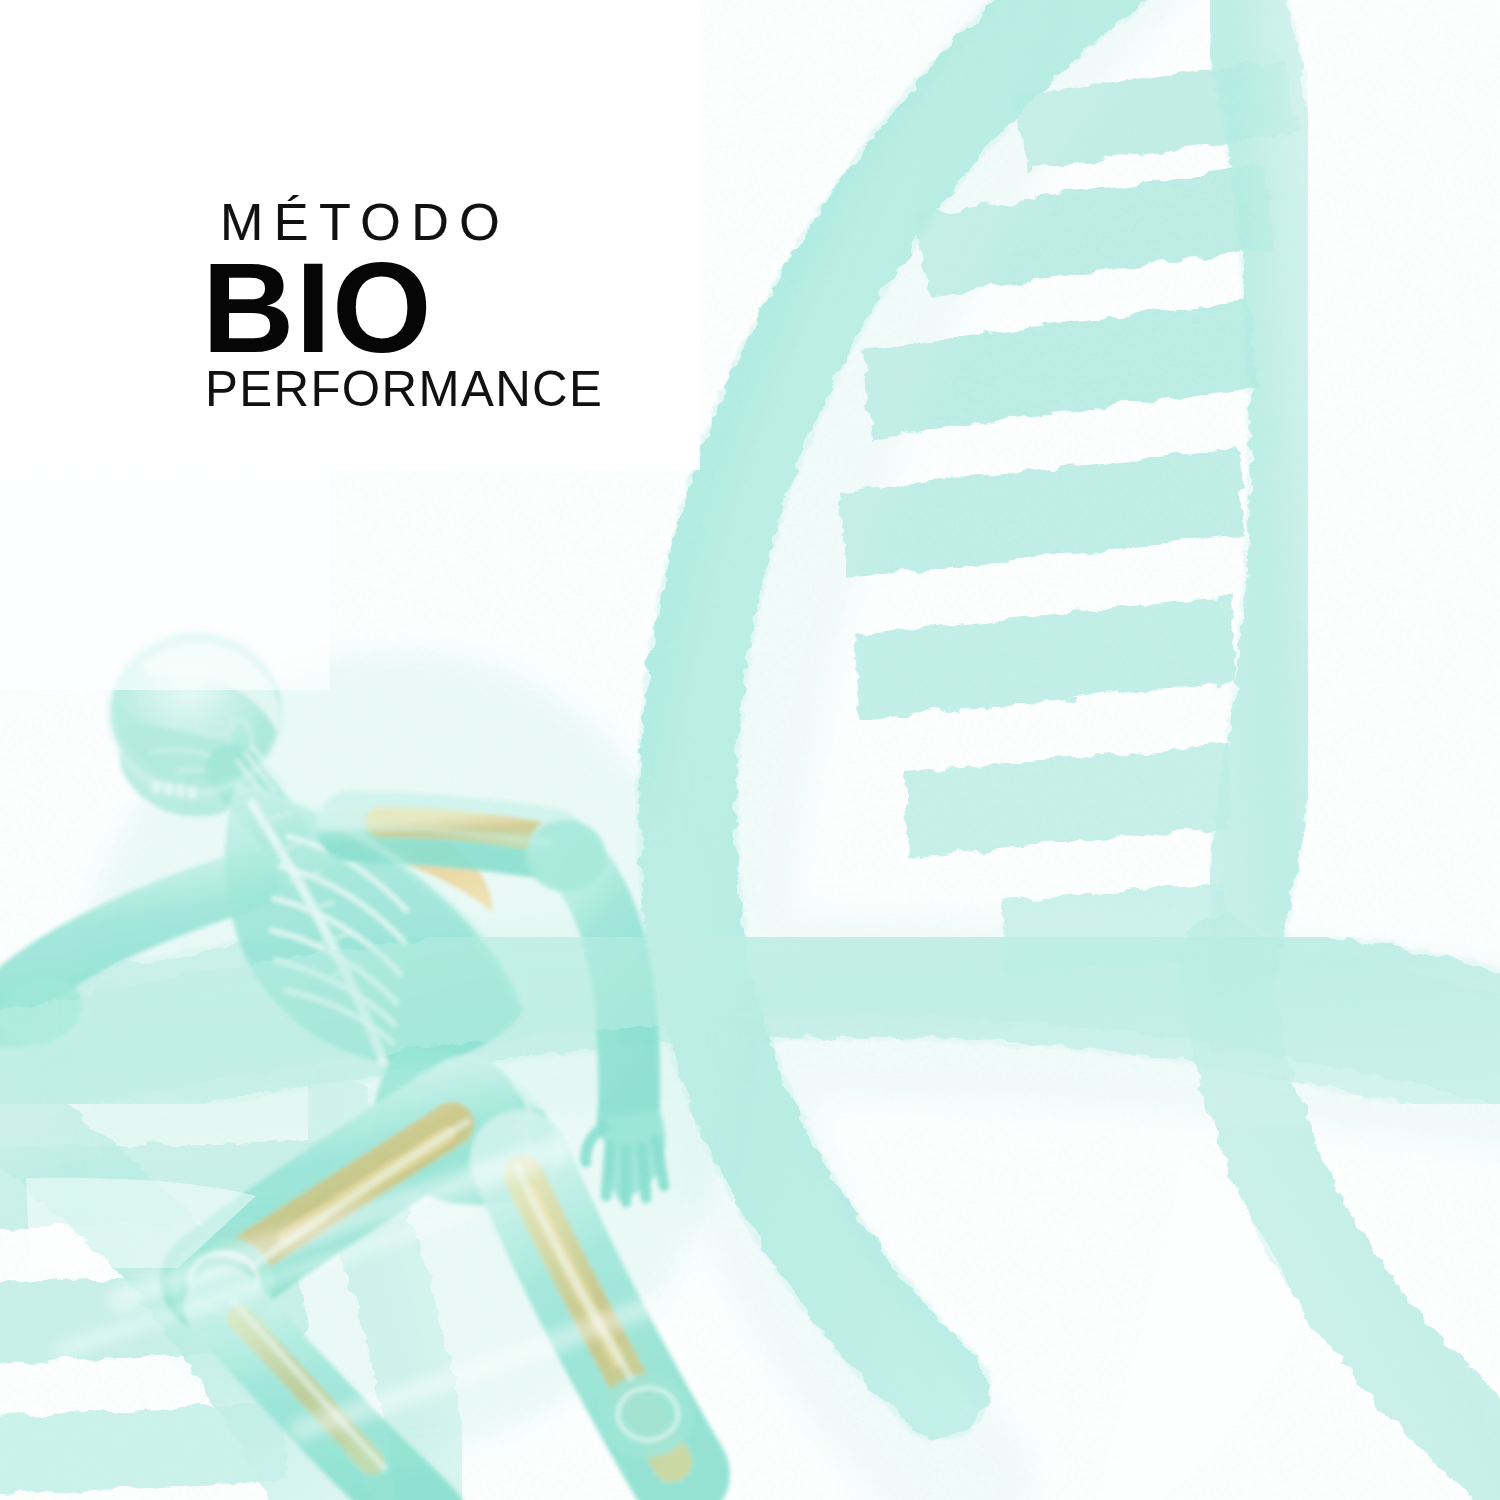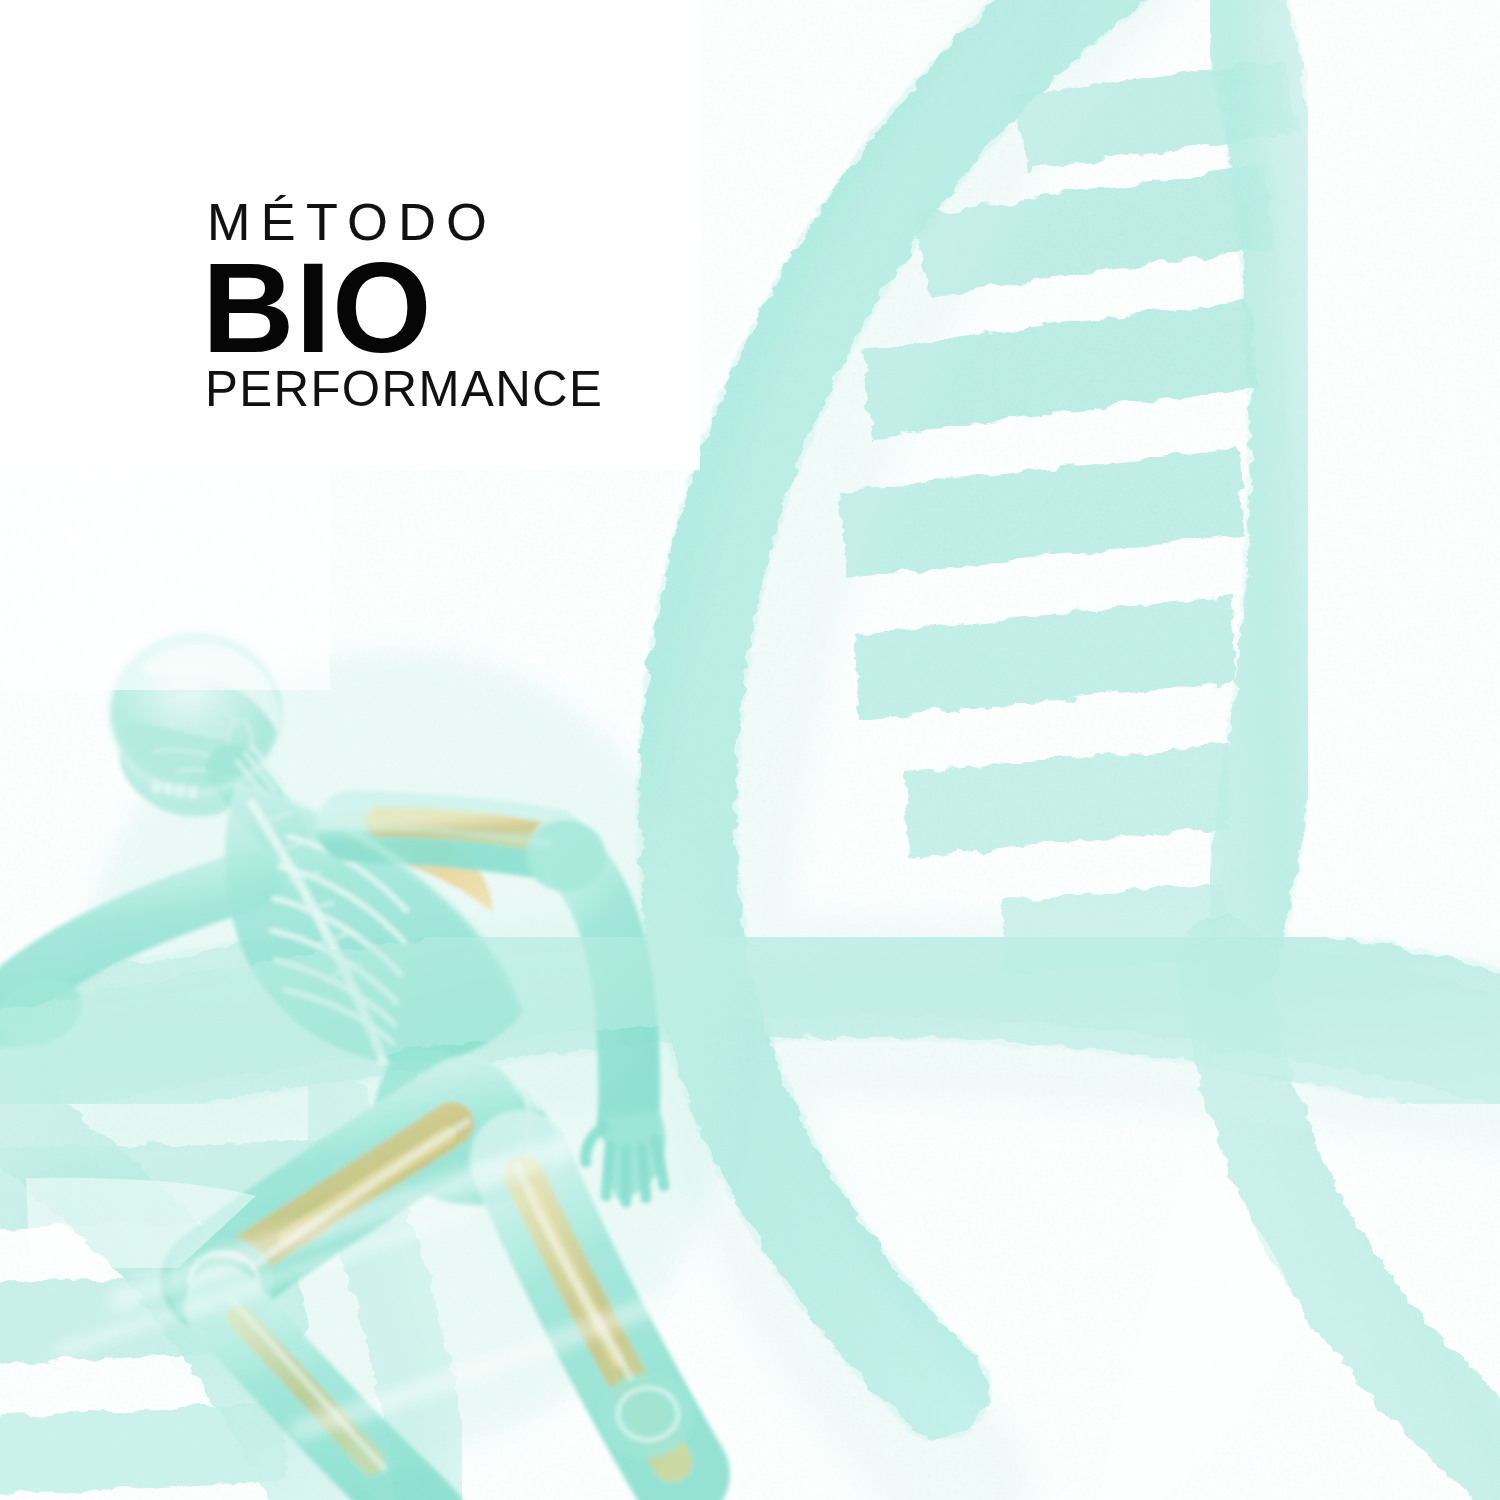--- a/index.html
+++ b/index.html
@@ -5,21 +5,21 @@
   html,body{margin:0;padding:0;background:#fff;}
   body{width:1500px;height:1500px;overflow:hidden;font-family:"Liberation Sans",sans-serif;}
   #stage{position:relative;width:1500px;height:1500px;background:#ffffff;overflow:hidden;}
   #artwork{position:absolute;inset:0;width:1500px;height:1500px;}
 
   
   .logo{position:absolute;left:205px;top:196px;z-index:40;color:#0a0a0a;}
   .logo-metodo{
     font-family:"Liberation Sans",sans-serif;
     font-size:52px;font-weight:300;letter-spacing:10.5px;
-    line-height:1;margin:0 0 6px 2px;color:#111;
+    line-height:1;margin:0 0 6px 15px;color:#111;
     -webkit-text-stroke:0.2px #111;
   }
   .logo-bio{
     font-family:"Liberation Sans",sans-serif;
     font-size:128px;font-weight:700;letter-spacing:1px;
     line-height:0.84;margin:0 0 2px -3px;color:#060606;
   }
   .logo-performance{
     font-family:"Liberation Sans",sans-serif;
     font-size:50px;font-weight:300;letter-spacing:1.4px;

